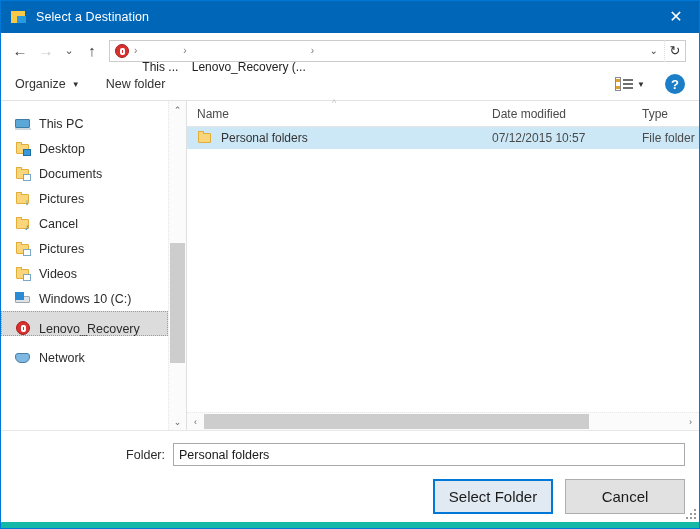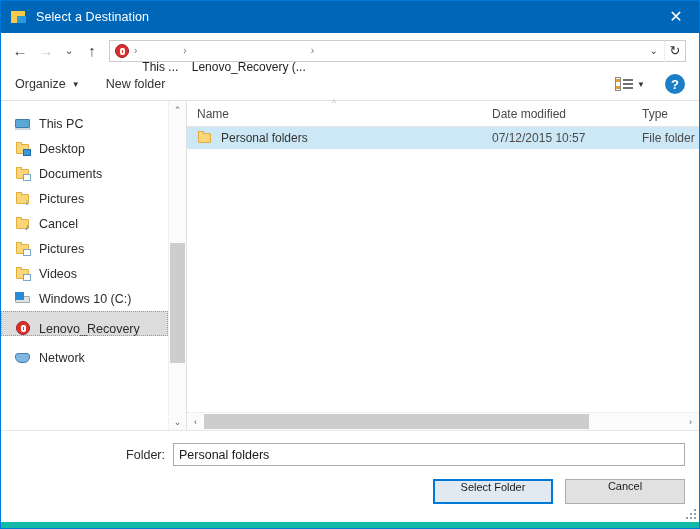--- a/index.html
+++ b/index.html
@@ -389,26 +389,27 @@
   }
   .btn-row {
     display: flex;
     justify-content: flex-end;
     padding-top: 13px;
     padding-right: 14px;
     gap: 12px;
   }
   .btn {
     width: 120px;
-    height: 25px;
-    font-size: 11px;
+    height: 35px;
+    font-size: 15px;
     color: #1a1a1a;
     background: #e1e1e1;
     border: 1px solid #adadad;
     display: flex;
+    align-items: center;
     justify-content: center;
     box-sizing: border-box;
   }
   .btn.default {
     border: 2px solid #0078d7;
     background: #e1eaf3;
   }
   .grip {
     position: absolute;
     right: 3px;

